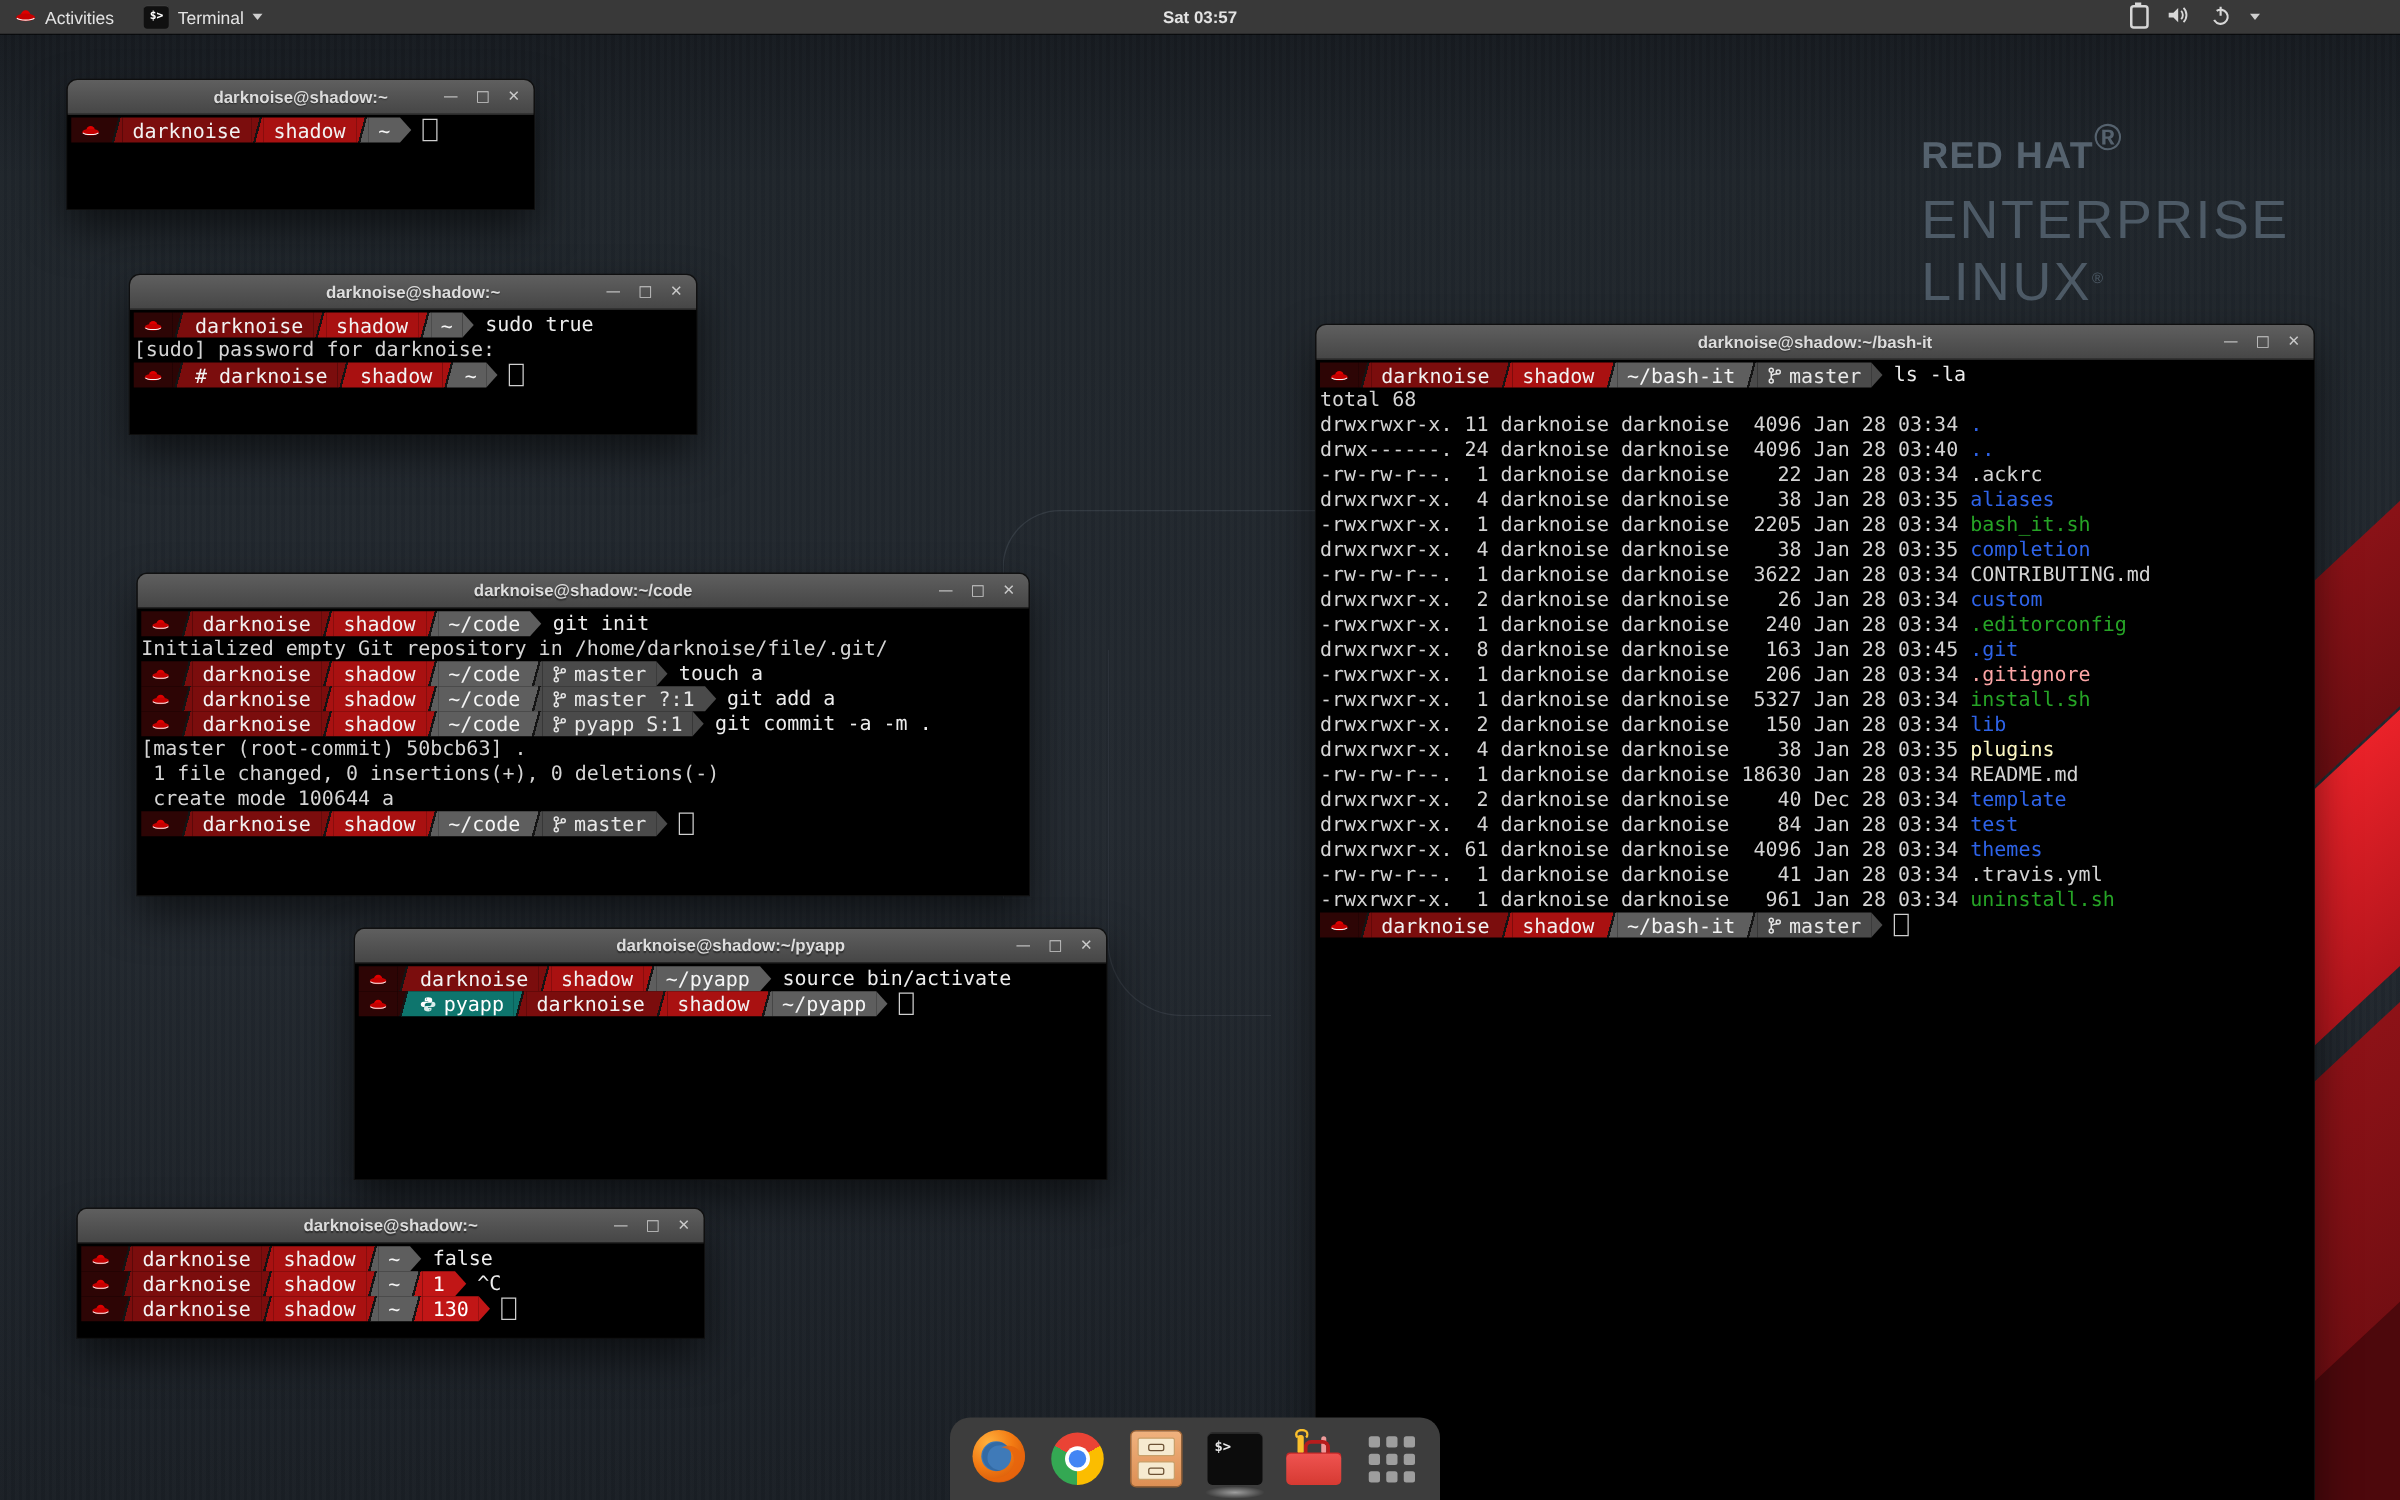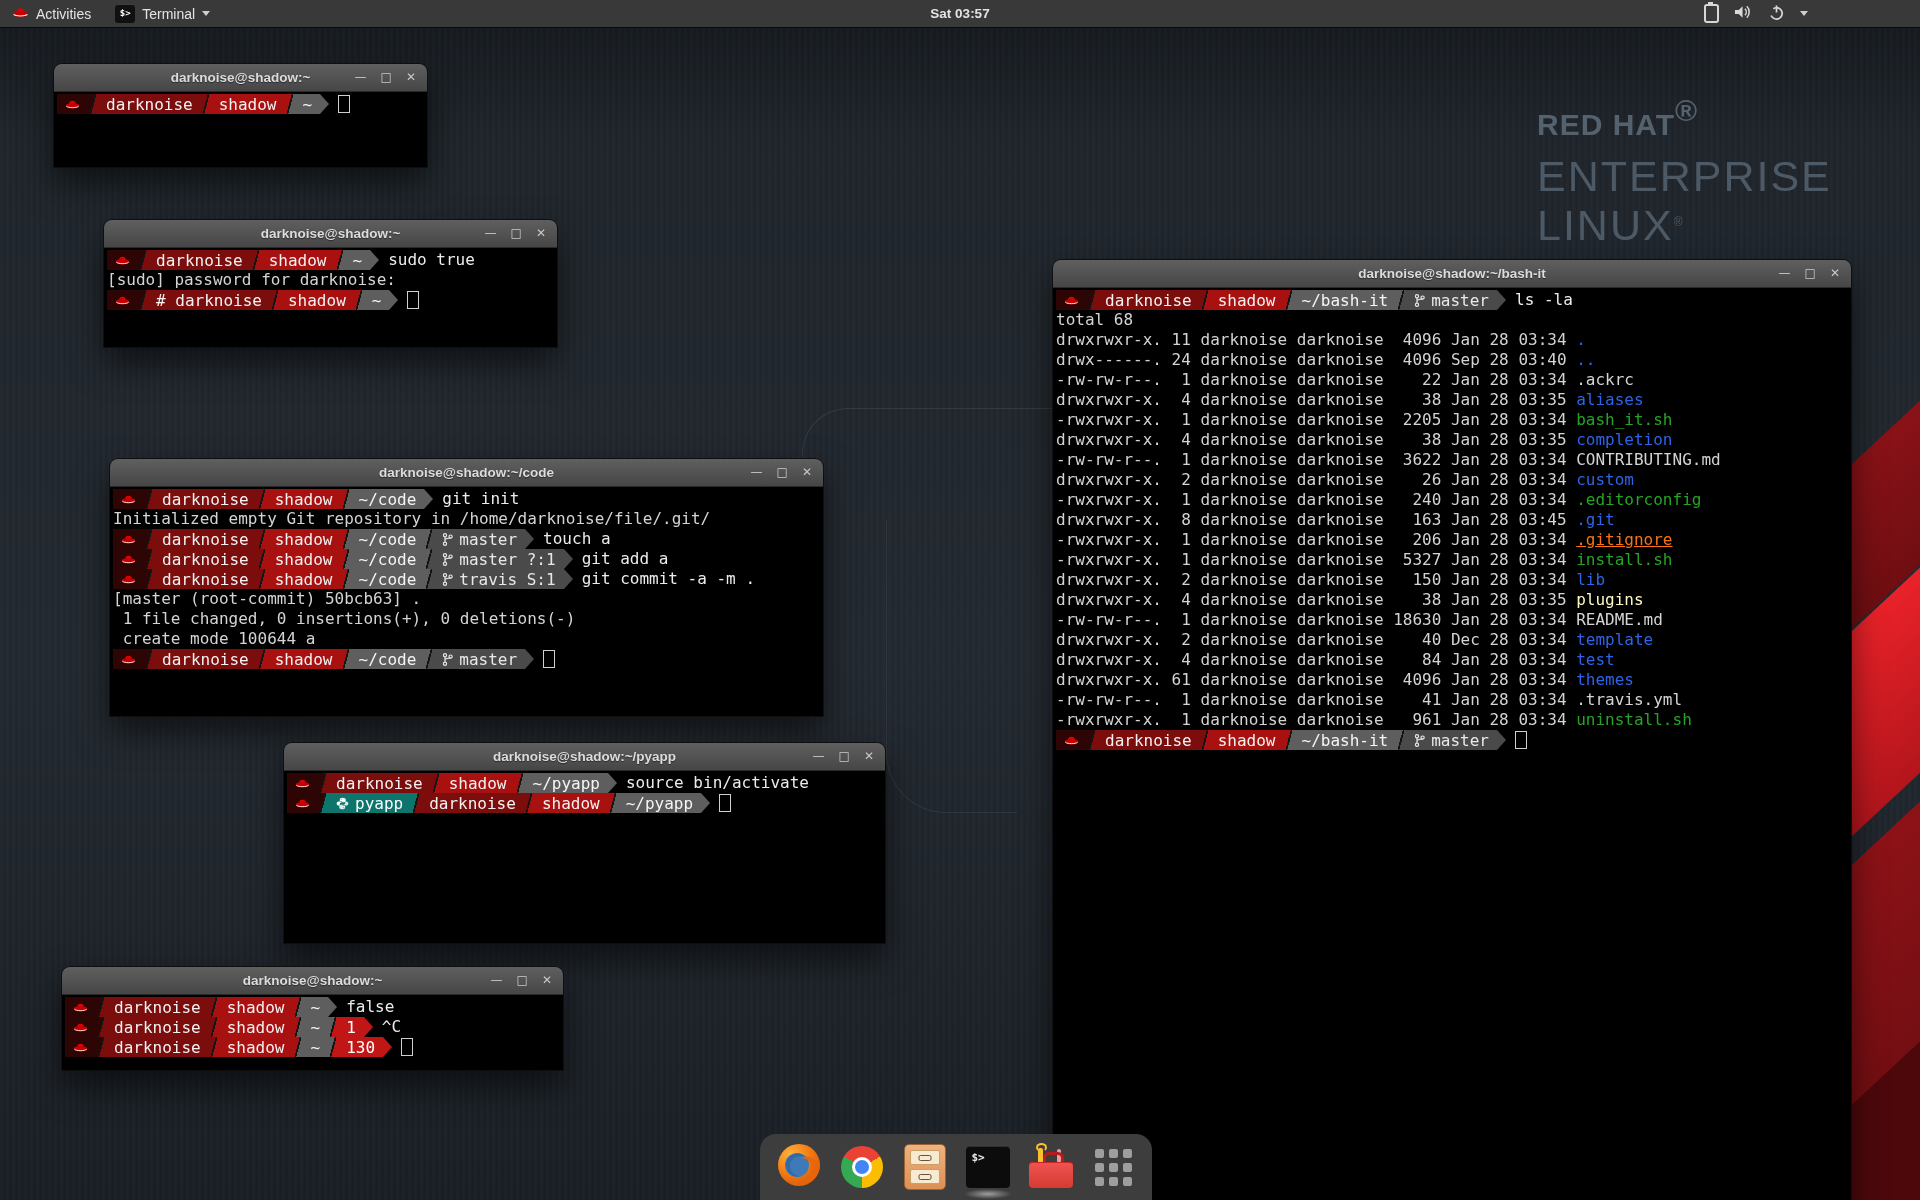--- a/index.html
+++ b/index.html
@@ -227,21 +227,21 @@
             </svg></span><span>master ?:1</span></span><span class="parrow" style="border-left-color: rgb(74, 74, 74);"></span><span class="cmd">git add a</span></div>
       <div class="tline"><span class="seg" style="background: rgb(45, 5, 5);"><span class="segicon"><svg width="15" height="11" viewBox="0 0 18 13">
               <path fill="#e00000" d="M5 7.5V6a4 4 0 018 0v1.5z"></path>
               <ellipse cx="9" cy="8" rx="8" ry="3.2" fill="#c60000"></ellipse>
               <path d="M1.6 8.6c2.4 2.2 12.4 2.2 14.8 0" stroke="#f5f5f5" stroke-width="1.1" fill="none"></path>
             </svg></span></span><span class="sep" style="background: linear-gradient(105deg, rgb(45, 5, 5) 0px, rgb(45, 5, 5) 44%, rgb(20, 20, 20) 44%, rgb(20, 20, 20) 56%, rgb(123, 13, 13) 56%, rgb(123, 13, 13) 100%);"></span><span class="seg" style="background: rgb(123, 13, 13); color: rgb(242, 242, 242);"><span>darknoise</span></span><span class="sep" style="background: linear-gradient(105deg, rgb(123, 13, 13) 0px, rgb(123, 13, 13) 44%, rgb(20, 20, 20) 44%, rgb(20, 20, 20) 56%, rgb(169, 17, 17) 56%, rgb(169, 17, 17) 100%);"></span><span class="seg" style="background: rgb(169, 17, 17); color: rgb(242, 242, 242);"><span>shadow</span></span><span class="sep" style="background: linear-gradient(105deg, rgb(169, 17, 17) 0px, rgb(169, 17, 17) 44%, rgb(20, 20, 20) 44%, rgb(20, 20, 20) 56%, rgb(94, 94, 94) 56%, rgb(94, 94, 94) 100%);"></span><span class="seg" style="background: rgb(94, 94, 94); color: rgb(245, 245, 245);"><span>~/code</span></span><span class="sep" style="background: linear-gradient(105deg, rgb(94, 94, 94) 0px, rgb(94, 94, 94) 44%, rgb(20, 20, 20) 44%, rgb(20, 20, 20) 56%, rgb(74, 74, 74) 56%, rgb(74, 74, 74) 100%);"></span><span class="seg" style="background: rgb(74, 74, 74); color: rgb(232, 232, 232);"><span class="segicon"><svg width="11" height="15" viewBox="0 0 11 15">
               <circle cx="3" cy="3.2" r="1.6" fill="none" stroke="#e6e6e6" stroke-width="1.2"></circle>
               <circle cx="3" cy="11.8" r="1.6" fill="none" stroke="#e6e6e6" stroke-width="1.2"></circle>
               <circle cx="8.6" cy="4.6" r="1.6" fill="none" stroke="#e6e6e6" stroke-width="1.2"></circle>
               <path d="M3 4.9v5.2M3 8.4c0-2.3 3.2-2 5.6-2.5" fill="none" stroke="#e6e6e6" stroke-width="1.2"></path>
-            </svg></span><span>travis S:1</span></span><span class="parrow" style="border-left-color: rgb(74, 74, 74);"></span><span class="cmd">git commit -a -m .</span></div>
+            </svg></span><span>pyapp S:1</span></span><span class="parrow" style="border-left-color: rgb(74, 74, 74);"></span><span class="cmd">git commit -a -m .</span></div>
       <div class="tout"><span>[master (root-commit) 50bcb63] .</span></div>
       <div class="tout"><span> 1 file changed, 0 insertions(+), 0 deletions(-)</span></div>
       <div class="tout"><span> create mode 100644 a</span></div>
       <div class="tline"><span class="seg" style="background: rgb(45, 5, 5);"><span class="segicon"><svg width="15" height="11" viewBox="0 0 18 13">
               <path fill="#e00000" d="M5 7.5V6a4 4 0 018 0v1.5z"></path>
               <ellipse cx="9" cy="8" rx="8" ry="3.2" fill="#c60000"></ellipse>
               <path d="M1.6 8.6c2.4 2.2 12.4 2.2 14.8 0" stroke="#f5f5f5" stroke-width="1.1" fill="none"></path>
             </svg></span></span><span class="sep" style="background: linear-gradient(105deg, rgb(45, 5, 5) 0px, rgb(45, 5, 5) 44%, rgb(20, 20, 20) 44%, rgb(20, 20, 20) 56%, rgb(123, 13, 13) 56%, rgb(123, 13, 13) 100%);"></span><span class="seg" style="background: rgb(123, 13, 13); color: rgb(242, 242, 242);"><span>darknoise</span></span><span class="sep" style="background: linear-gradient(105deg, rgb(123, 13, 13) 0px, rgb(123, 13, 13) 44%, rgb(20, 20, 20) 44%, rgb(20, 20, 20) 56%, rgb(169, 17, 17) 56%, rgb(169, 17, 17) 100%);"></span><span class="seg" style="background: rgb(169, 17, 17); color: rgb(242, 242, 242);"><span>shadow</span></span><span class="sep" style="background: linear-gradient(105deg, rgb(169, 17, 17) 0px, rgb(169, 17, 17) 44%, rgb(20, 20, 20) 44%, rgb(20, 20, 20) 56%, rgb(94, 94, 94) 56%, rgb(94, 94, 94) 100%);"></span><span class="seg" style="background: rgb(94, 94, 94); color: rgb(245, 245, 245);"><span>~/code</span></span><span class="sep" style="background: linear-gradient(105deg, rgb(94, 94, 94) 0px, rgb(94, 94, 94) 44%, rgb(20, 20, 20) 44%, rgb(20, 20, 20) 56%, rgb(74, 74, 74) 56%, rgb(74, 74, 74) 100%);"></span><span class="seg" style="background: rgb(74, 74, 74); color: rgb(232, 232, 232);"><span class="segicon"><svg width="11" height="15" viewBox="0 0 11 15">
               <circle cx="3" cy="3.2" r="1.6" fill="none" stroke="#e6e6e6" stroke-width="1.2"></circle>
               <circle cx="3" cy="11.8" r="1.6" fill="none" stroke="#e6e6e6" stroke-width="1.2"></circle>
@@ -317,30 +317,30 @@
               <ellipse cx="9" cy="8" rx="8" ry="3.2" fill="#c60000"></ellipse>
               <path d="M1.6 8.6c2.4 2.2 12.4 2.2 14.8 0" stroke="#f5f5f5" stroke-width="1.1" fill="none"></path>
             </svg></span></span><span class="sep" style="background: linear-gradient(105deg, rgb(45, 5, 5) 0px, rgb(45, 5, 5) 44%, rgb(20, 20, 20) 44%, rgb(20, 20, 20) 56%, rgb(123, 13, 13) 56%, rgb(123, 13, 13) 100%);"></span><span class="seg" style="background: rgb(123, 13, 13); color: rgb(242, 242, 242);"><span>darknoise</span></span><span class="sep" style="background: linear-gradient(105deg, rgb(123, 13, 13) 0px, rgb(123, 13, 13) 44%, rgb(20, 20, 20) 44%, rgb(20, 20, 20) 56%, rgb(169, 17, 17) 56%, rgb(169, 17, 17) 100%);"></span><span class="seg" style="background: rgb(169, 17, 17); color: rgb(242, 242, 242);"><span>shadow</span></span><span class="sep" style="background: linear-gradient(105deg, rgb(169, 17, 17) 0px, rgb(169, 17, 17) 44%, rgb(20, 20, 20) 44%, rgb(20, 20, 20) 56%, rgb(94, 94, 94) 56%, rgb(94, 94, 94) 100%);"></span><span class="seg" style="background: rgb(94, 94, 94); color: rgb(245, 245, 245);"><span>~/bash-it</span></span><span class="sep" style="background: linear-gradient(105deg, rgb(94, 94, 94) 0px, rgb(94, 94, 94) 44%, rgb(20, 20, 20) 44%, rgb(20, 20, 20) 56%, rgb(74, 74, 74) 56%, rgb(74, 74, 74) 100%);"></span><span class="seg" style="background: rgb(74, 74, 74); color: rgb(232, 232, 232);"><span class="segicon"><svg width="11" height="15" viewBox="0 0 11 15">
               <circle cx="3" cy="3.2" r="1.6" fill="none" stroke="#e6e6e6" stroke-width="1.2"></circle>
               <circle cx="3" cy="11.8" r="1.6" fill="none" stroke="#e6e6e6" stroke-width="1.2"></circle>
               <circle cx="8.6" cy="4.6" r="1.6" fill="none" stroke="#e6e6e6" stroke-width="1.2"></circle>
               <path d="M3 4.9v5.2M3 8.4c0-2.3 3.2-2 5.6-2.5" fill="none" stroke="#e6e6e6" stroke-width="1.2"></path>
             </svg></span><span>master</span></span><span class="parrow" style="border-left-color: rgb(74, 74, 74);"></span><span class="cmd">ls -la</span></div>
       <div class="tout"><span>total 68</span></div>
       <div class="tout"><span>drwxrwxr-x. 11 darknoise darknoise  4096 Jan 28 03:34 </span><span style="color: rgb(46, 99, 232);">.</span></div>
-      <div class="tout"><span>drwx------. 24 darknoise darknoise  4096 Sep 28 03:40 </span><span style="color: rgb(46, 99, 232);">..</span></div>
+      <div class="tout"><span>drwx------. 24 darknoise darknoise  4096 Jan 28 03:40 </span><span style="color: rgb(46, 99, 232);">..</span></div>
       <div class="tout"><span>-rw-rw-r--.  1 darknoise darknoise    22 Jan 28 03:34 </span><span>.ackrc</span></div>
       <div class="tout"><span>drwxrwxr-x.  4 darknoise darknoise    38 Jan 28 03:35 </span><span style="color: rgb(46, 99, 232);">aliases</span></div>
       <div class="tout"><span>-rwxrwxr-x.  1 darknoise darknoise  2205 Jan 28 03:34 </span><span style="color: rgb(38, 164, 38);">bash_it.sh</span></div>
       <div class="tout"><span>drwxrwxr-x.  4 darknoise darknoise    38 Jan 28 03:35 </span><span style="color: rgb(46, 99, 232);">completion</span></div>
       <div class="tout"><span>-rw-rw-r--.  1 darknoise darknoise  3622 Jan 28 03:34 </span><span>CONTRIBUTING.md</span></div>
       <div class="tout"><span>drwxrwxr-x.  2 darknoise darknoise    26 Jan 28 03:34 </span><span style="color: rgb(46, 99, 232);">custom</span></div>
       <div class="tout"><span>-rwxrwxr-x.  1 darknoise darknoise   240 Jan 28 03:34 </span><span style="color: rgb(38, 164, 38);">.editorconfig</span></div>
       <div class="tout"><span>drwxrwxr-x.  8 darknoise darknoise   163 Jan 28 03:45 </span><span style="color: rgb(46, 99, 232);">.git</span></div>
-      <div class="tout"><span>-rwxrwxr-x.  1 darknoise darknoise   206 Jan 28 03:34 </span><span style="color: #f97316; text-decoration: underline;">.gitignore</span></div>
+      <div class="tout"><span>-rwxrwxr-x.  1 darknoise darknoise   206 Jan 28 03:34 </span><span style="color: #fca5a5;">.gitignore</span></div>
       <div class="tout"><span>-rwxrwxr-x.  1 darknoise darknoise  5327 Jan 28 03:34 </span><span style="color: rgb(38, 164, 38);">install.sh</span></div>
       <div class="tout"><span>drwxrwxr-x.  2 darknoise darknoise   150 Jan 28 03:34 </span><span style="color: rgb(46, 99, 232);">lib</span></div>
       <div class="tout"><span>drwxrwxr-x.  4 darknoise darknoise    38 Jan 28 03:35 </span><span style="color: #fef9c3;">plugins</span></div>
       <div class="tout"><span>-rw-rw-r--.  1 darknoise darknoise 18630 Jan 28 03:34 </span><span>README.md</span></div>
       <div class="tout"><span>drwxrwxr-x.  2 darknoise darknoise    40 Dec 28 03:34 </span><span style="color: rgb(46, 99, 232);">template</span></div>
       <div class="tout"><span>drwxrwxr-x.  4 darknoise darknoise    84 Jan 28 03:34 </span><span style="color: rgb(46, 99, 232);">test</span></div>
       <div class="tout"><span>drwxrwxr-x. 61 darknoise darknoise  4096 Jan 28 03:34 </span><span style="color: rgb(46, 99, 232);">themes</span></div>
       <div class="tout"><span>-rw-rw-r--.  1 darknoise darknoise    41 Jan 28 03:34 </span><span>.travis.yml</span></div>
       <div class="tout"><span>-rwxrwxr-x.  1 darknoise darknoise   961 Jan 28 03:34 </span><span style="color: rgb(38, 164, 38);">uninstall.sh</span></div>
       <div class="tline"><span class="seg" style="background: rgb(45, 5, 5);"><span class="segicon"><svg width="15" height="11" viewBox="0 0 18 13">

